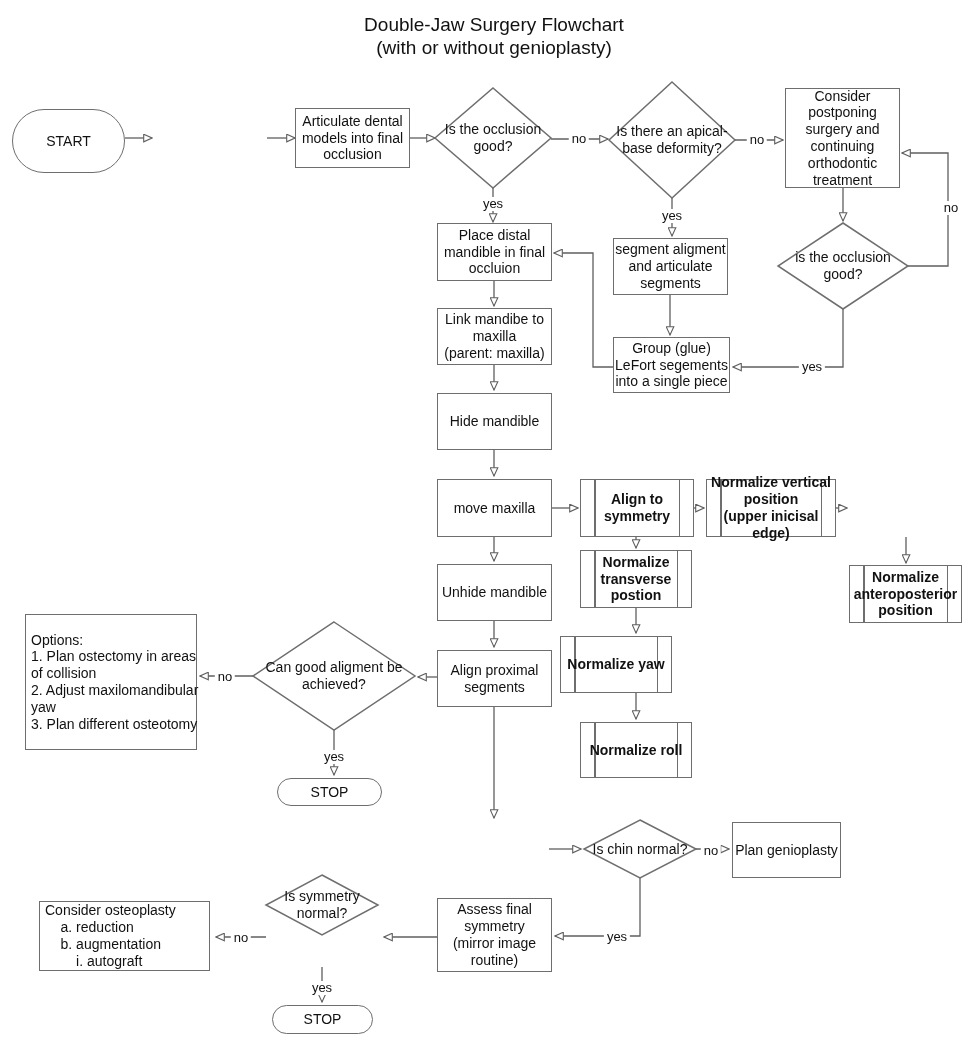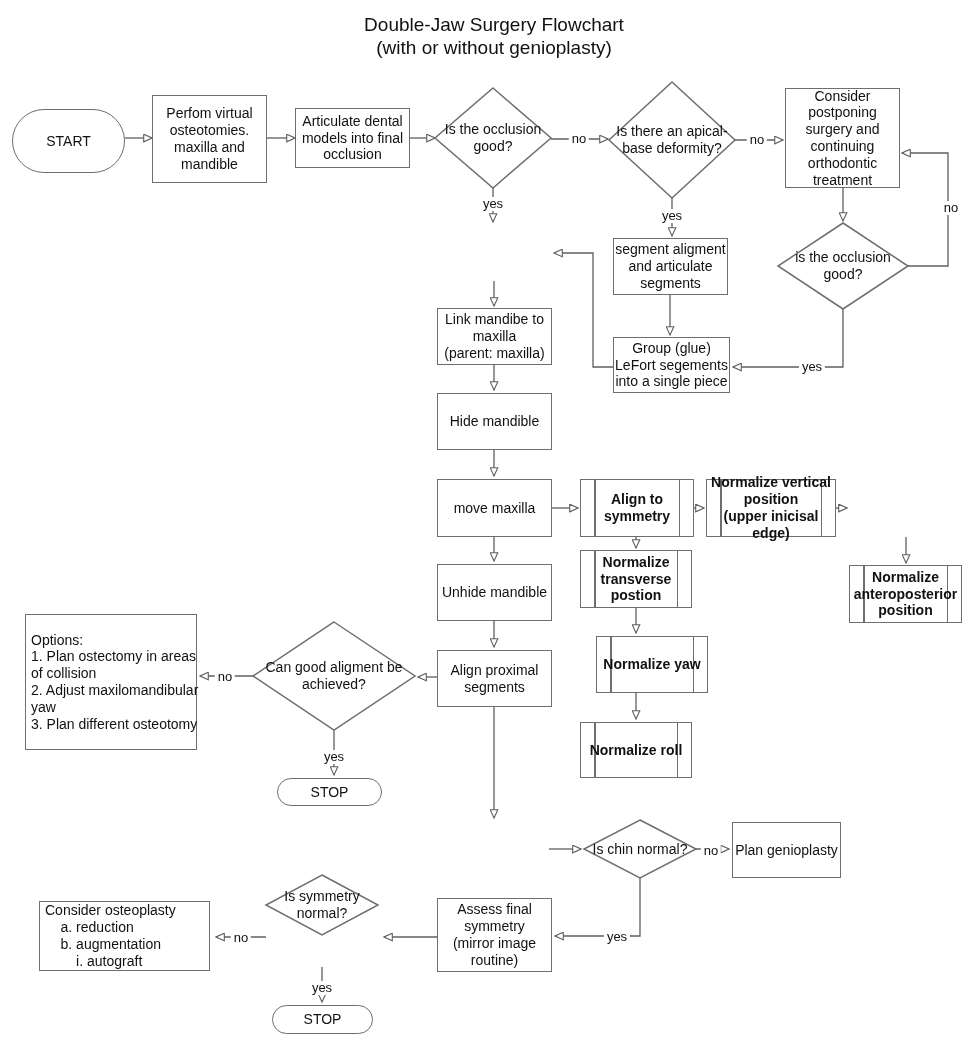--- a/index.html
+++ b/index.html
@@ -77,26 +77,20 @@
 
   <div class="title">
     <div>Double-Jaw Surgery Flowchart</div>
     <div>(with or without genioplasty)</div>
   </div>
 
   <div class="node stadium" style="left:12px;top:109px;width:113px;height:64px">
     <span class="txt">START</span>
   </div>
 
-  <div class="node box" style="left:152px;top:95px;width:115px;height:88px">
-    <span class="txt">Perfom virtual
-osteotomies.
-maxilla and
-mandible</span>
-  </div>
 
   <div class="node box" style="left:295px;top:108px;width:115px;height:60px">
     <span class="txt">Articulate dental
 models into final
 occlusion</span>
   </div>
 
   <div class="node diamond" style="left:435px;top:88px;width:116px;height:100px">
     <svg class="dshape" viewBox="0 0 116 100" preserveAspectRatio="none">
       <polygon points="58,0 116,50 58,100 0,50"></polygon>
@@ -115,20 +109,25 @@
 
   <div class="node box" style="left:785px;top:88px;width:115px;height:100px">
     <span class="txt">Consider
 postponing
 surgery and
 continuing
 orthodontic
 treatment</span>
   </div>
 
+  <div class="node box" style="left:437px;top:223px;width:115px;height:58px">
+    <span class="txt">Place distal
+mandible in final
+occluion</span>
+  </div>
 
   <div class="node box" style="left:613px;top:238px;width:115px;height:57px">
     <span class="txt">segment aligment
 and articulate
 segments</span>
   </div>
 
   <div class="node diamond" style="left:778px;top:223px;width:130px;height:86px">
     <svg class="dshape" viewBox="0 0 130 86" preserveAspectRatio="none">
       <polygon points="65,0 130,43 65,86 0,43"></polygon>
@@ -177,21 +176,21 @@
 transverse
 postion</span>
   </div>
 
   <div class="node sub" style="left:849px;top:565px;width:113px;height:58px">
     <span class="txt">Normalize
 anteroposterior
 position</span>
   </div>
 
-  <div class="node sub" style="left:596px;top:636px;width:112px;height:57px">
+  <div class="node sub" style="left:560px;top:636px;width:112px;height:57px">
     <span class="txt">Normalize yaw</span>
   </div>
 
   <div class="node box" style="left:437px;top:650px;width:115px;height:57px">
     <span class="txt">Align proximal
 segments</span>
   </div>
 
   <div class="node diamond" style="left:253px;top:622px;width:162px;height:108px">
     <svg class="dshape" viewBox="0 0 162 108" preserveAspectRatio="none">

